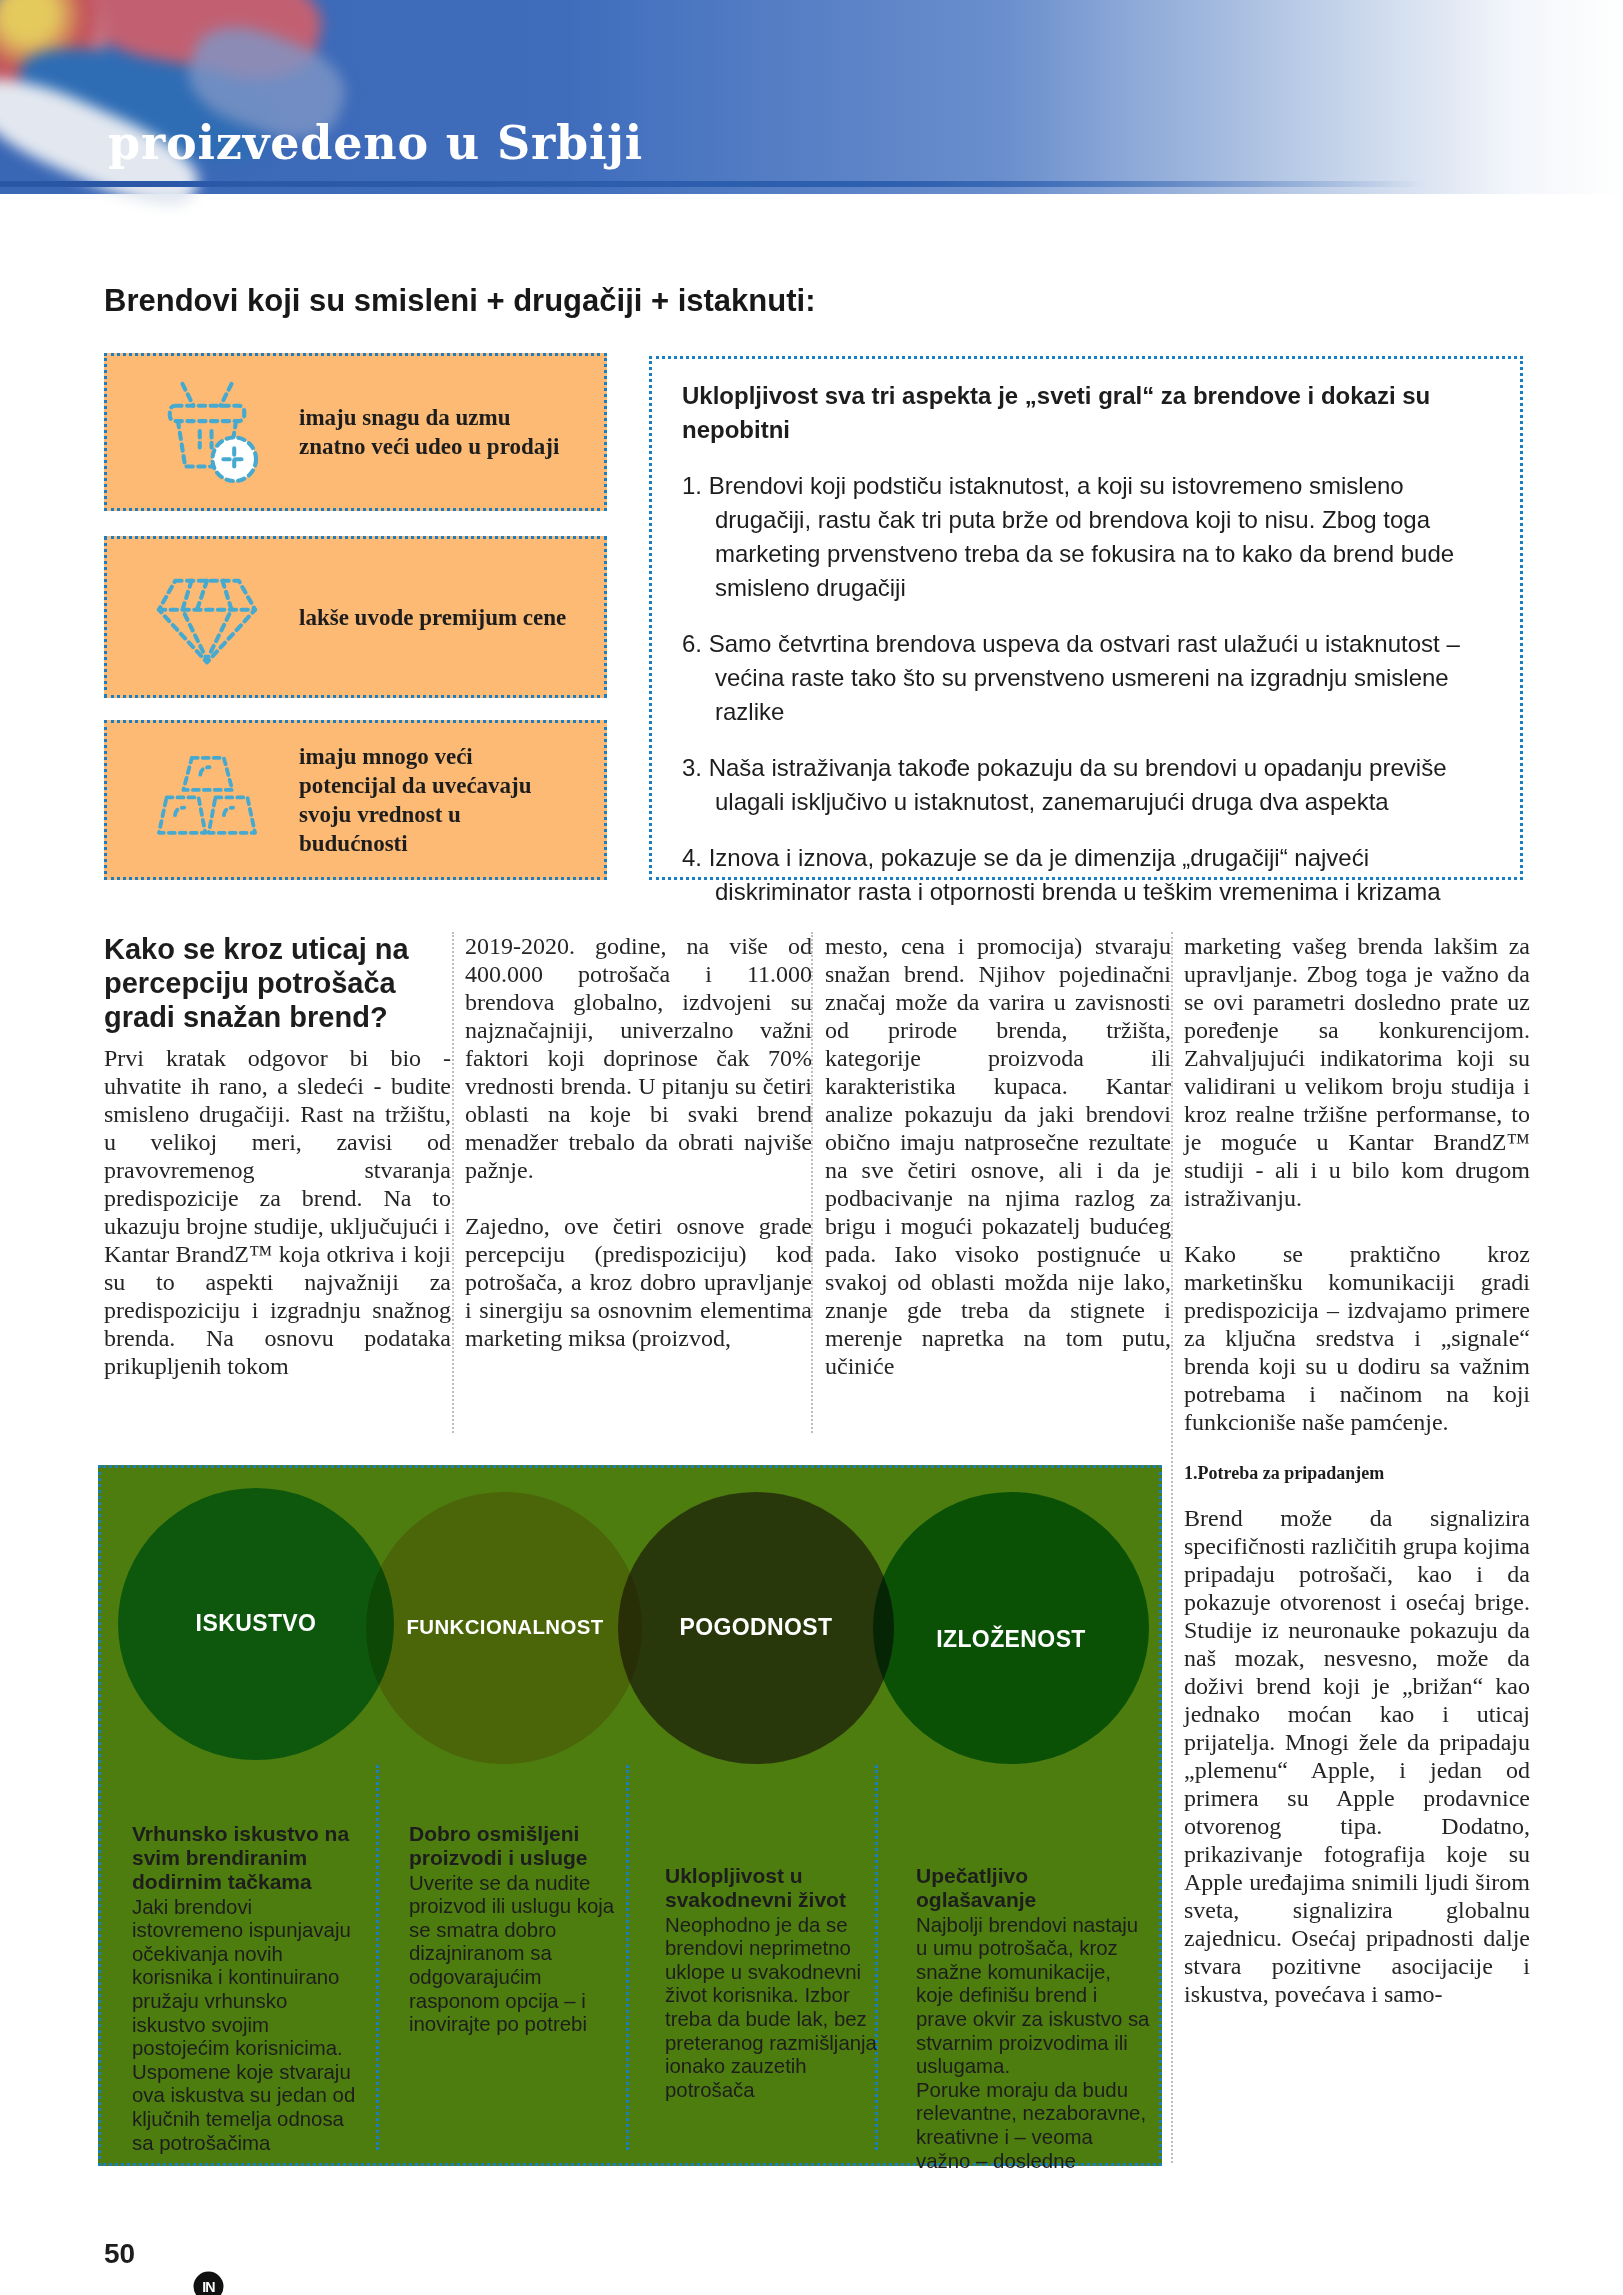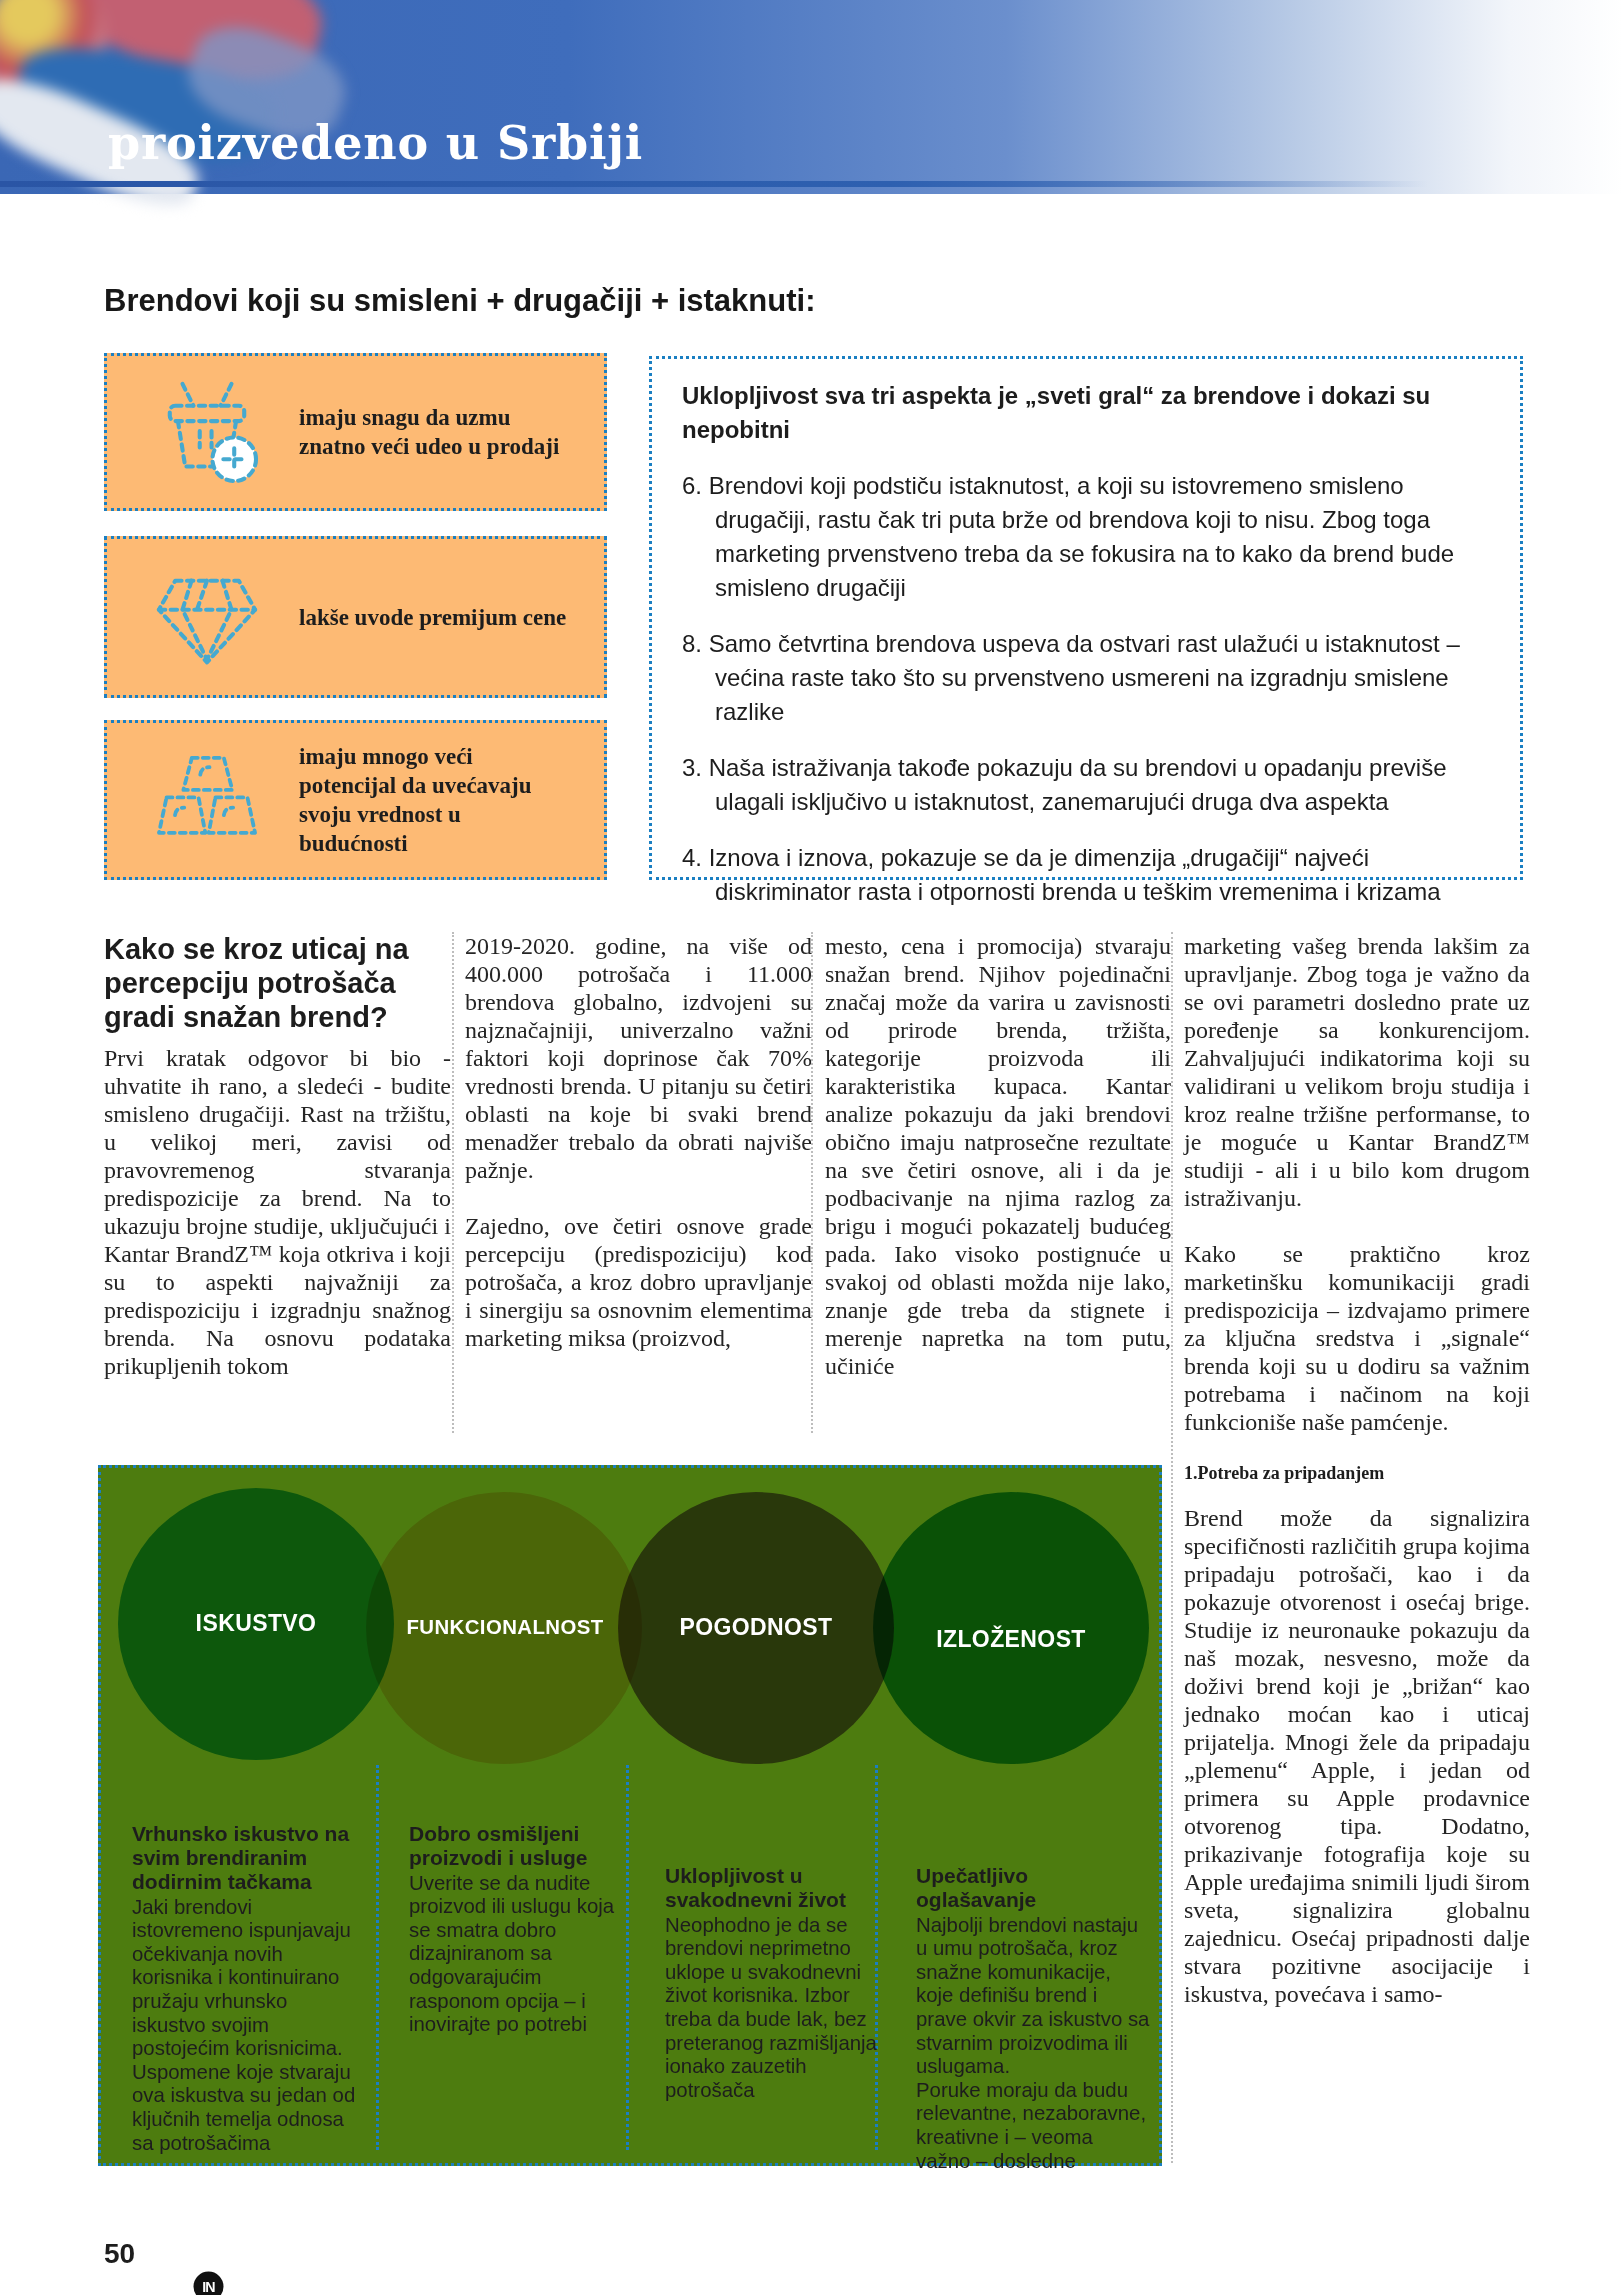--- a/index.html
+++ b/index.html
@@ -153,22 +153,22 @@
           <path d="M80 57 H118 L127 99 H72 Z"></path>
             <path d="M90 78 q1 -9 11 -9"></path>
         </g>
       </svg>
     </div>
     <div class="benefit-text">imaju mnogo veći potencijal da uvećavaju svoju vrednost u budućnosti</div>
   </div>
 
   <div class="evidence-box">
     <div class="evidence-title">Uklopljivost sva tri aspekta je „sveti gral“ za brendove i dokazi su nepobitni</div>
-    <div class="ev-item">6. Brendovi koji podstiču istaknutost, a koji su istovremeno smisleno drugačiji, rastu čak tri puta brže od brendova koji to nisu. Zbog toga marketing prvenstveno treba da se fokusira na to kako da brend bude smisleno drugačiji</div>
-    <div class="ev-item">8. Samo četvrtina brendova uspeva da ostvari rast ulažući u istaknutost – većina raste tako što su prvenstveno usmereni na izgradnju smislene razlike</div>
+    <div class="ev-item">1. Brendovi koji podstiču istaknutost, a koji su istovremeno smisleno drugačiji, rastu čak tri puta brže od brendova koji to nisu. Zbog toga marketing prvenstveno treba da se fokusira na to kako da brend bude smisleno drugačiji</div>
+    <div class="ev-item">6. Samo četvrtina brendova uspeva da ostvari rast ulažući u istaknutost – većina raste tako što su prvenstveno usmereni na izgradnju smislene razlike</div>
     <div class="ev-item">3. Naša istraživanja takođe pokazuju da su brendovi u opadanju previše ulagali isključivo u istaknutost, zanemarujući druga dva aspekta</div>
     <div class="ev-item">4. Iznova i iznova, pokazuje se da je dimenzija „drugačiji“ najveći diskriminator rasta i otpornosti brenda u teškim vremenima i krizama</div>
   </div>
 
   <div class="article-heading">Kako se kroz uticaj na percepciju potrošača gradi snažan brend?</div>
   <div class="col1 serif">Prvi kratak odgovor bi bio - uhvatite ih rano, a sledeći - budite smisleno drugačiji. Rast na tržištu, u velikoj meri, zavisi od pravovremenog stvaranja predispozicije za brend. Na to ukazuju brojne studije, uključujući i Kantar BrandZ™ koja otkriva i koji su to aspekti najvažniji za predispoziciju i izgradnju snažnog brenda. Na osnovu podataka prikupljenih tokom</div>
   <div class="col2 serif preline">2019-2020. godine, na više od 400.000 potrošača i 11.000 brendova globalno, izdvojeni su najznačajniji, univerzalno važni faktori koji doprinose čak 70% vrednosti brenda. U pitanju su četiri oblasti na koje bi svaki brend menadžer trebalo da obrati  najviše pažnje.
 
 Zajedno, ove četiri osnove grade percepciju (predispoziciju) kod potrošača, a kroz dobro upravljanje i sinergiju sa osnovnim elementima marketing miksa (proizvod,</div>
   <div class="col3 serif preline">mesto, cena i promocija) stvaraju snažan brend. Njihov pojedinačni značaj može da varira u zavisnosti od prirode brenda, tržišta, kategorije proizvoda ili karakteristika kupaca. Kantar analize pokazuju da jaki brendovi obično imaju natprosečne rezultate na sve četiri osnove, ali i da je podbacivanje na njima razlog za brigu i mogući pokazatelj budućeg pada. Iako visoko postignuće u svakoj od oblasti možda nije lako, znanje gde treba da stignete i merenje napretka na tom putu, učiniće</div>

